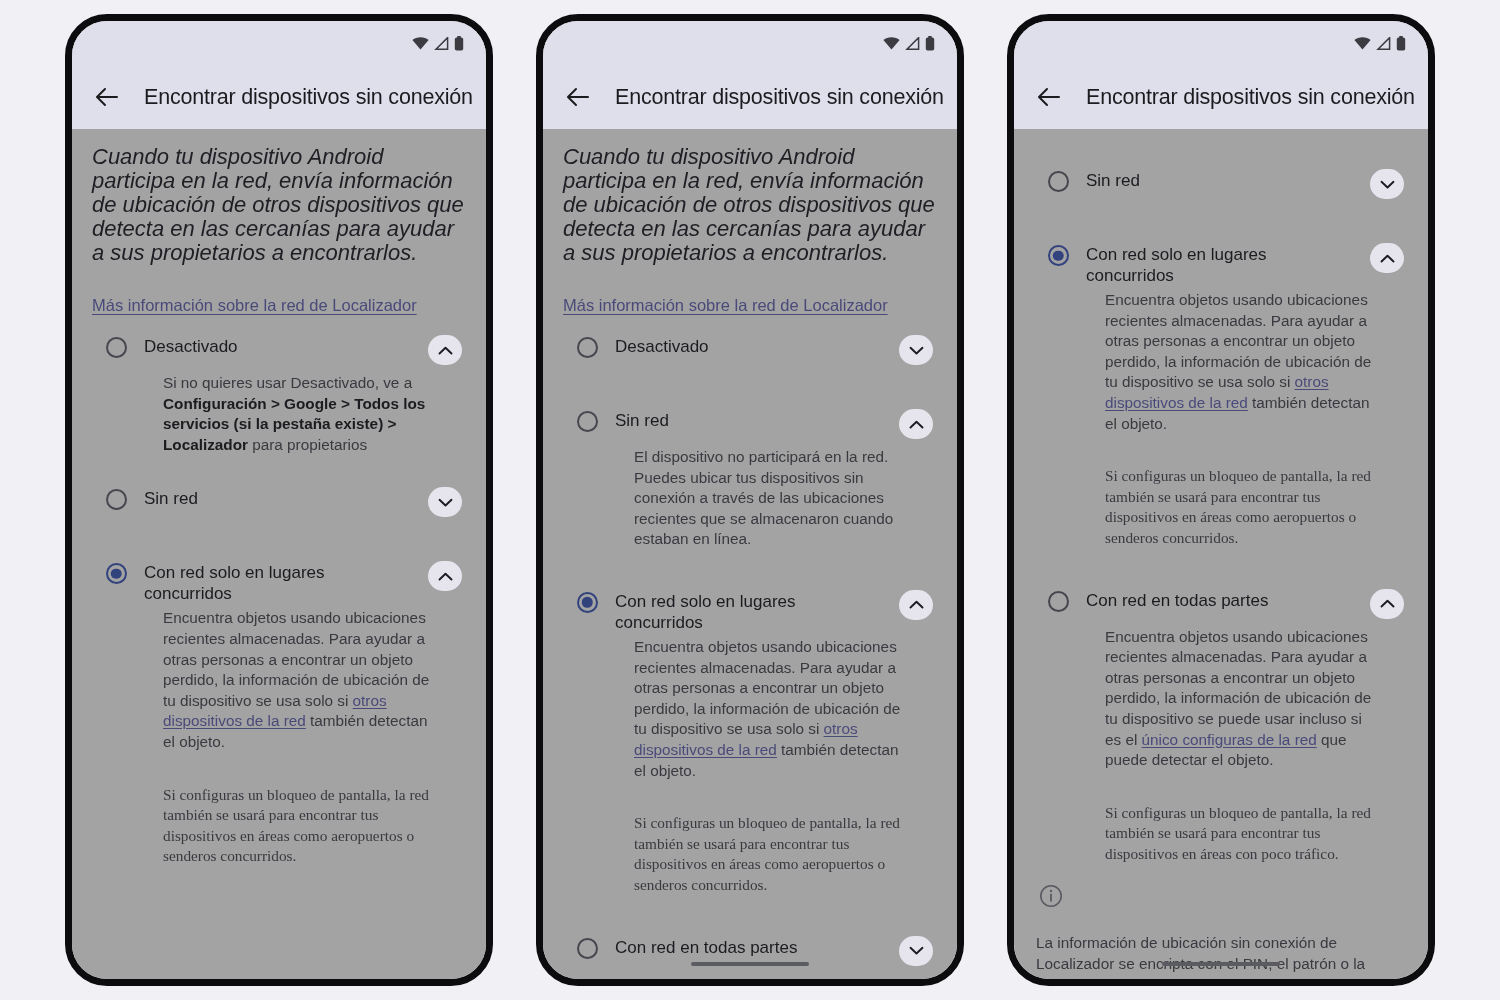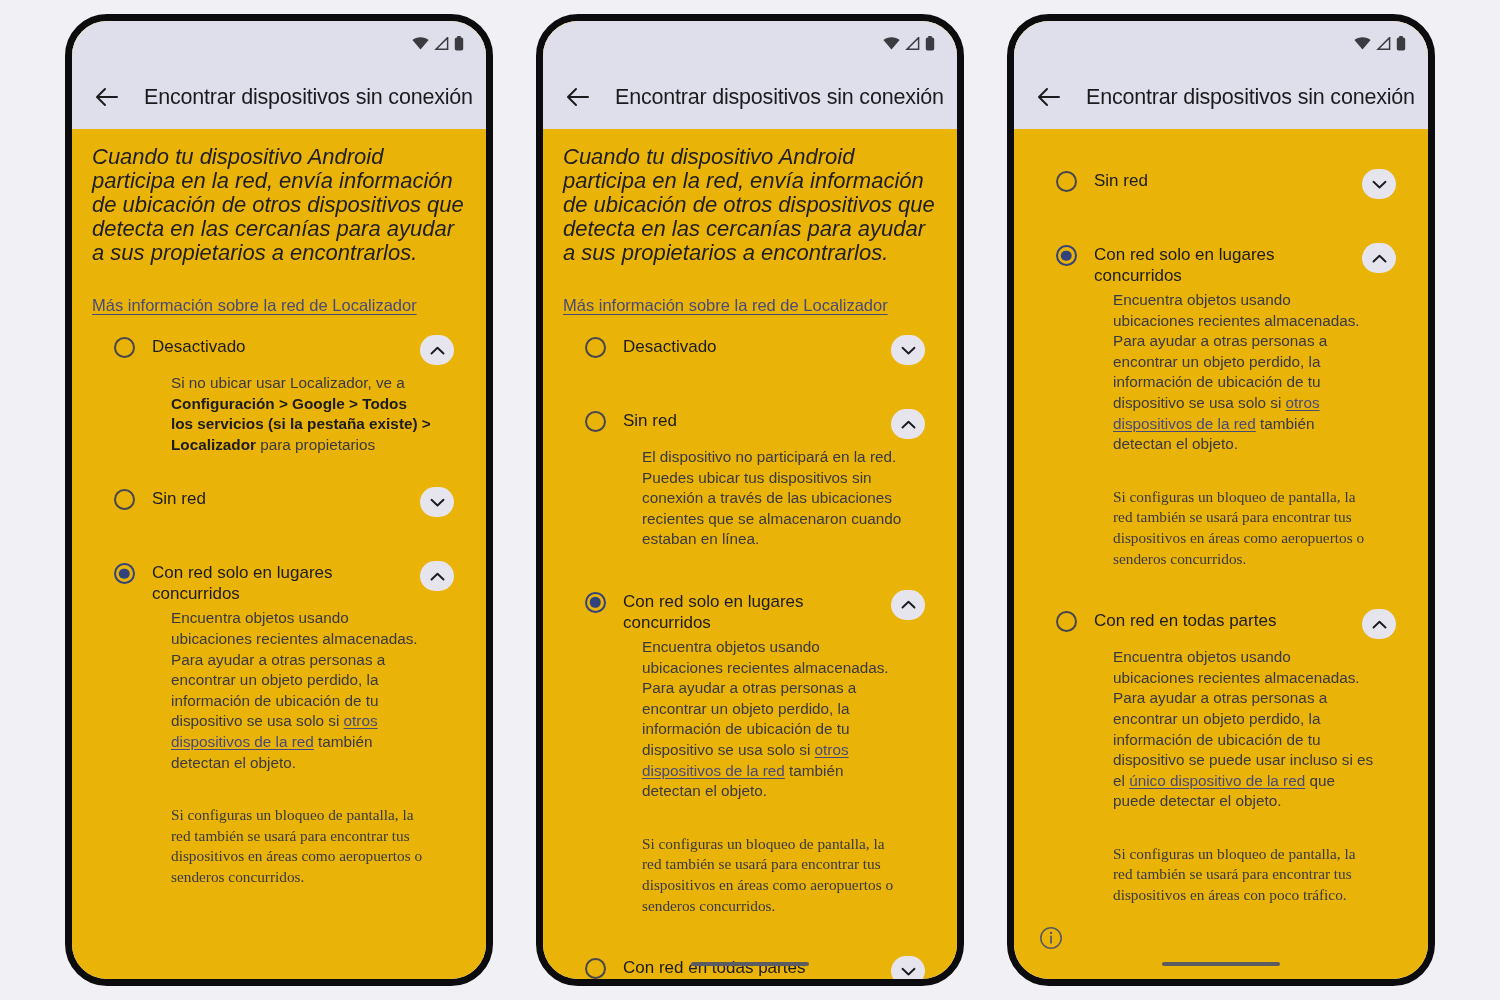--- a/index.html
+++ b/index.html
@@ -25,21 +25,21 @@
     height: 972px;
     border: 7px solid #0c0c0e;
     border-radius: 42px;
     background: #eeeef4;
     overflow: hidden;
     flex: 0 0 auto;
   }
   .screen {
     position: absolute;
     inset: 0;
-    background: #eab308;
+    background: #a3a3a3;
     overflow: hidden;
   }
 
   
   .statusbar {
     height: 44px;
     background: #dfdfeb;
     display: flex;
     align-items: center;
     justify-content: flex-end;
@@ -86,21 +86,21 @@
     display: inline-block;
     margin-top: 28px;
     font-size: 16.5px;
     line-height: 24px;
     color: #4a4a7a;
     text-decoration: underline;
     text-underline-offset: 3px;
     cursor: pointer;
   }
 
-  .options { padding: 0 24px; }
+  .options { padding: 0 16px; }
 
   .option {
     padding-top: 18px;
   }
   .opt-head {
     display: flex;
     align-items: flex-start;
     gap: 0;
     min-height: 34px;
     cursor: pointer;
@@ -251,21 +251,21 @@
               <div class="opt-label">Desactivado</div>
               <div class="chev-cell">
                 <span class="chev">
                   <svg width="15" height="9" viewBox="0 0 15 9">
                       <path d="M1.5 7.5 7.5 1.8l6 5.7" fill="none" stroke="#1c1b20" stroke-width="1.9" stroke-linecap="round" stroke-linejoin="round"></path>
                     </svg>
                 </span>
               </div>
             </div>
             <div class="opt-body">
-              <p><span>Si no ubicar usar Localizador, ve a </span><b>Configuración &gt; Google &gt; Todos los servicios (si la pestaña existe) &gt; Localizador</b><span> para propietarios</span></p>
+              <p><span>Si no quieres usar Desactivado, ve a </span><b>Configuración &gt; Google &gt; Todos los servicios (si la pestaña existe) &gt; Localizador</b><span> para propietarios</span></p>
             </div>
           </div>
 
           <div class="option">
             <div class="spacer-sm"></div>
             <div class="opt-head">
               <div class="radio-cell">
                 <span class="radio"></span>
               </div>
               <div class="opt-label">Sin red</div>
@@ -509,21 +509,21 @@
               <div class="opt-label">Con red en todas partes</div>
               <div class="chev-cell">
                 <span class="chev">
                   <svg width="15" height="9" viewBox="0 0 15 9">
                       <path d="M1.5 7.5 7.5 1.8l6 5.7" fill="none" stroke="#1c1b20" stroke-width="1.9" stroke-linecap="round" stroke-linejoin="round"></path>
                     </svg>
                 </span>
               </div>
             </div>
             <div class="opt-body">
-              <p><span>Encuentra objetos usando ubicaciones recientes almacenadas. Para ayudar a otras personas a encontrar un objeto perdido, la información de ubicación de tu dispositivo se puede usar incluso si es el </span><span class="ilink">único dispositivo de la red</span><span> que puede detectar el objeto.</span></p>
+              <p><span>Encuentra objetos usando ubicaciones recientes almacenadas. Para ayudar a otras personas a encontrar un objeto perdido, la información de ubicación de tu dispositivo se puede usar incluso si es el </span><span class="ilink">único configuras de la red</span><span> que puede detectar el objeto.</span></p>
               <p>Si configuras un bloqueo de pantalla, la red también se usará para encontrar tus dispositivos en áreas con poco tráfico.</p>
             </div>
           </div>
 
         </div>
 
         <div class="footer-note">
           <div class="info-icon-row">
             <svg width="24" height="24" viewBox="0 0 24 24">
                 <circle cx="12" cy="12" r="10.2" fill="none" stroke="#5a5961" stroke-width="1.6"></circle>

